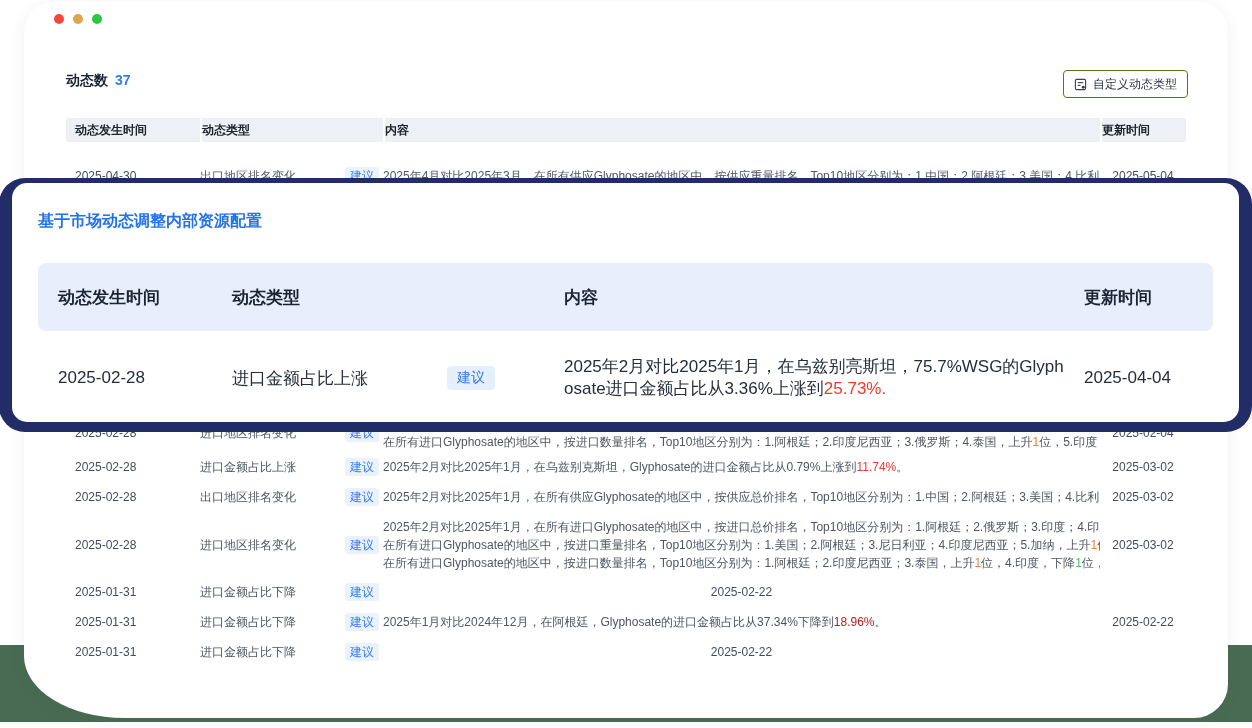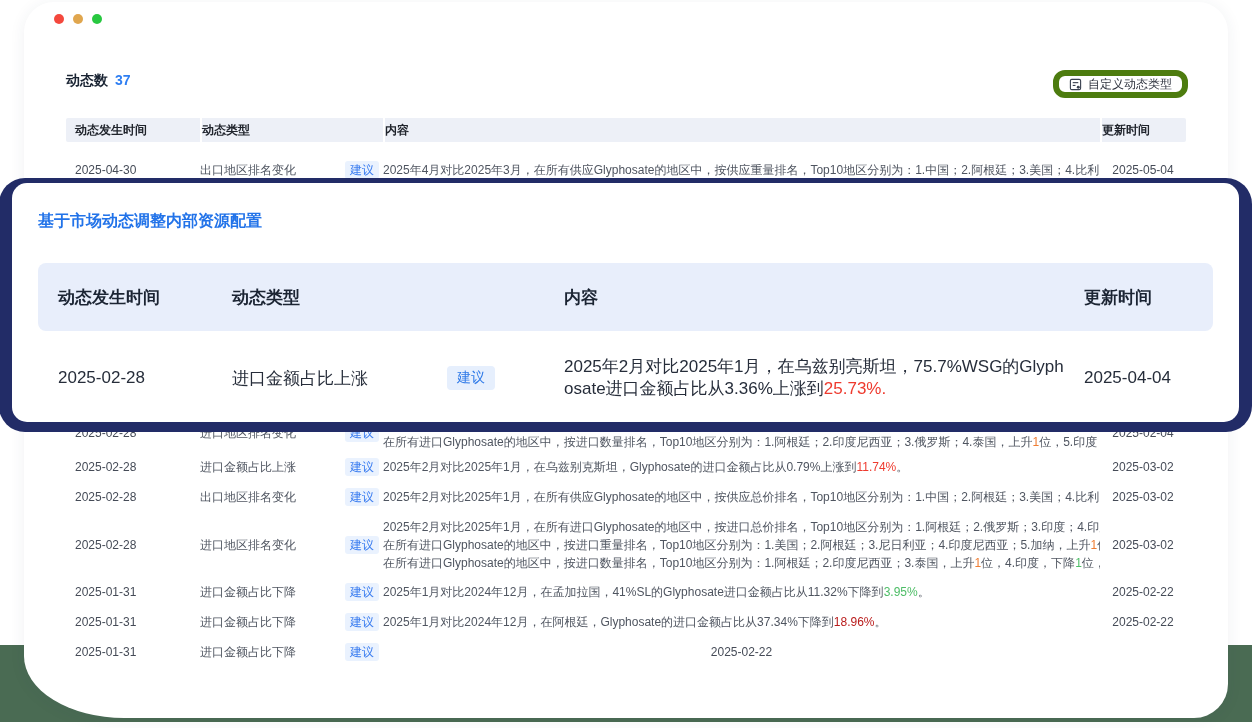--- a/index.html
+++ b/index.html
@@ -18,40 +18,40 @@
   }
   .traffic{position:absolute;left:30px;top:12px;display:flex;gap:9px;}
   .dot{width:10px;height:10px;border-radius:50%;display:inline-block;}
   .dot.red{background:#f4483d;} .dot.yellow{background:#e0a64e;} .dot.green{background:#28c840;}
 
   .count{position:absolute;left:42px;top:70px;font-size:14px;font-weight:700;color:#1a2433;}
   .count .num{color:#2e7ef2;margin-left:7px;}
 
   .customize{
     position:absolute;right:40px;top:68px;height:28px;display:flex;align-items:center;gap:6px;
-    background:#fff;border:6px solid #4d7c0f;border-radius:12px;padding:0 10px;
+    background:#fff;border:1px solid #4d7c0f;border-radius:4px;padding:0 10px;
     font-size:12px;color:#303540;cursor:pointer;font-family:inherit;
   }
   .customize svg{display:block;}
 
   .thead{
     position:absolute;left:42px;top:116px;width:1120px;height:24px;background:#edf0f7;border-radius:2px;
     display:grid;grid-template-columns:125px 183px 717px 1fr;align-items:center;
     padding-left:9px;box-sizing:border-box;font-size:12px;font-weight:700;color:#20242c;
   }
   .thead .hc{height:100%;display:flex;align-items:center;}
   .thead .hc + .hc{border-left:2px solid #fff;padding-left:0px;}
 
   .mrow{
     position:absolute;left:42px;width:1120px;display:grid;
     grid-template-columns:125px 145px 38px 717px 1fr;
     padding-left:9px;box-sizing:border-box;align-items:center;min-height:28px;
     font-size:12px;color:#4f5560;
   }
-  .mrow0{top:154px}.mrow1{top:413px}.mrow2{top:451px}.mrow3{top:481px}
+  .mrow0{top:160px}.mrow1{top:413px}.mrow2{top:451px}.mrow3{top:481px}
   .mrow4{top:516px}.mrow5{top:576px}.mrow6{top:606px}.mrow7{top:636px}
   .cdate{color:#454b57;}
   .ctag .tag{
     display:inline-block;background:#eaf2fe;color:#3b7df0;border-radius:3px;
     padding:1px 5px;font-size:12px;line-height:16px;cursor:pointer;
   }
   .ccontent{overflow:hidden;}
   .cline{height:18px;line-height:18px;white-space:nowrap;overflow:hidden;}
   .cupdate{color:#454b57;text-align:center;}
 
@@ -165,23 +165,20 @@
           <div class="cline"><span>2025年2月对比2025年1月，在所有进口Glyphosate的地区中，按进口总价排名，Top10地区分别为：1.阿根廷；2.俄罗斯；3.印度；4.印度尼西亚；...</span></div>
           <div class="cline"><span>在所有进口Glyphosate的地区中，按进口重量排名，Top10地区分别为：1.美国；2.阿根廷；3.尼日利亚；4.印度尼西亚；5.加纳，上升</span><span style="color: rgb(239, 125, 51);">1</span><span>位，6.俄罗...</span></div>
           <div class="cline"><span>在所有进口Glyphosate的地区中，按进口数量排名，Top10地区分别为：1.阿根廷；2.印度尼西亚；3.泰国，上升</span><span style="color: rgb(239, 125, 51);">1</span><span>位，4.印度，下降</span><span style="color: rgb(77, 189, 102);">1</span><span>位，5.俄罗斯...</span></div>
         </div>
         <div class="cupdate">2025-03-02</div>
       </div>
       <div class="mrow mrow5">
         <div class="cdate">2025-01-31</div>
         <div class="ctype">进口金额占比下降</div>
         <div class="ctag"><span class="tag">建议</span></div>
-        <div class="ccontent">
-          <div class="cline"><span>2025年1月对比2024年12月，在孟加拉国，41%SL的Glyphosate进口金额占比从11.32%下降到</span><span style="color: rgb(77, 189, 102);">3.95%</span><span>。</span></div>
-        </div>
         <div class="cupdate">2025-02-22</div>
       </div>
       <div class="mrow mrow6">
         <div class="cdate">2025-01-31</div>
         <div class="ctype">进口金额占比下降</div>
         <div class="ctag"><span class="tag">建议</span></div>
         <div class="ccontent">
           <div class="cline"><span>2025年1月对比2024年12月，在阿根廷，Glyphosate的进口金额占比从37.34%下降到</span><span style="color: #b91c1c;">18.96%</span><span>。</span></div>
         </div>
         <div class="cupdate">2025-02-22</div>

